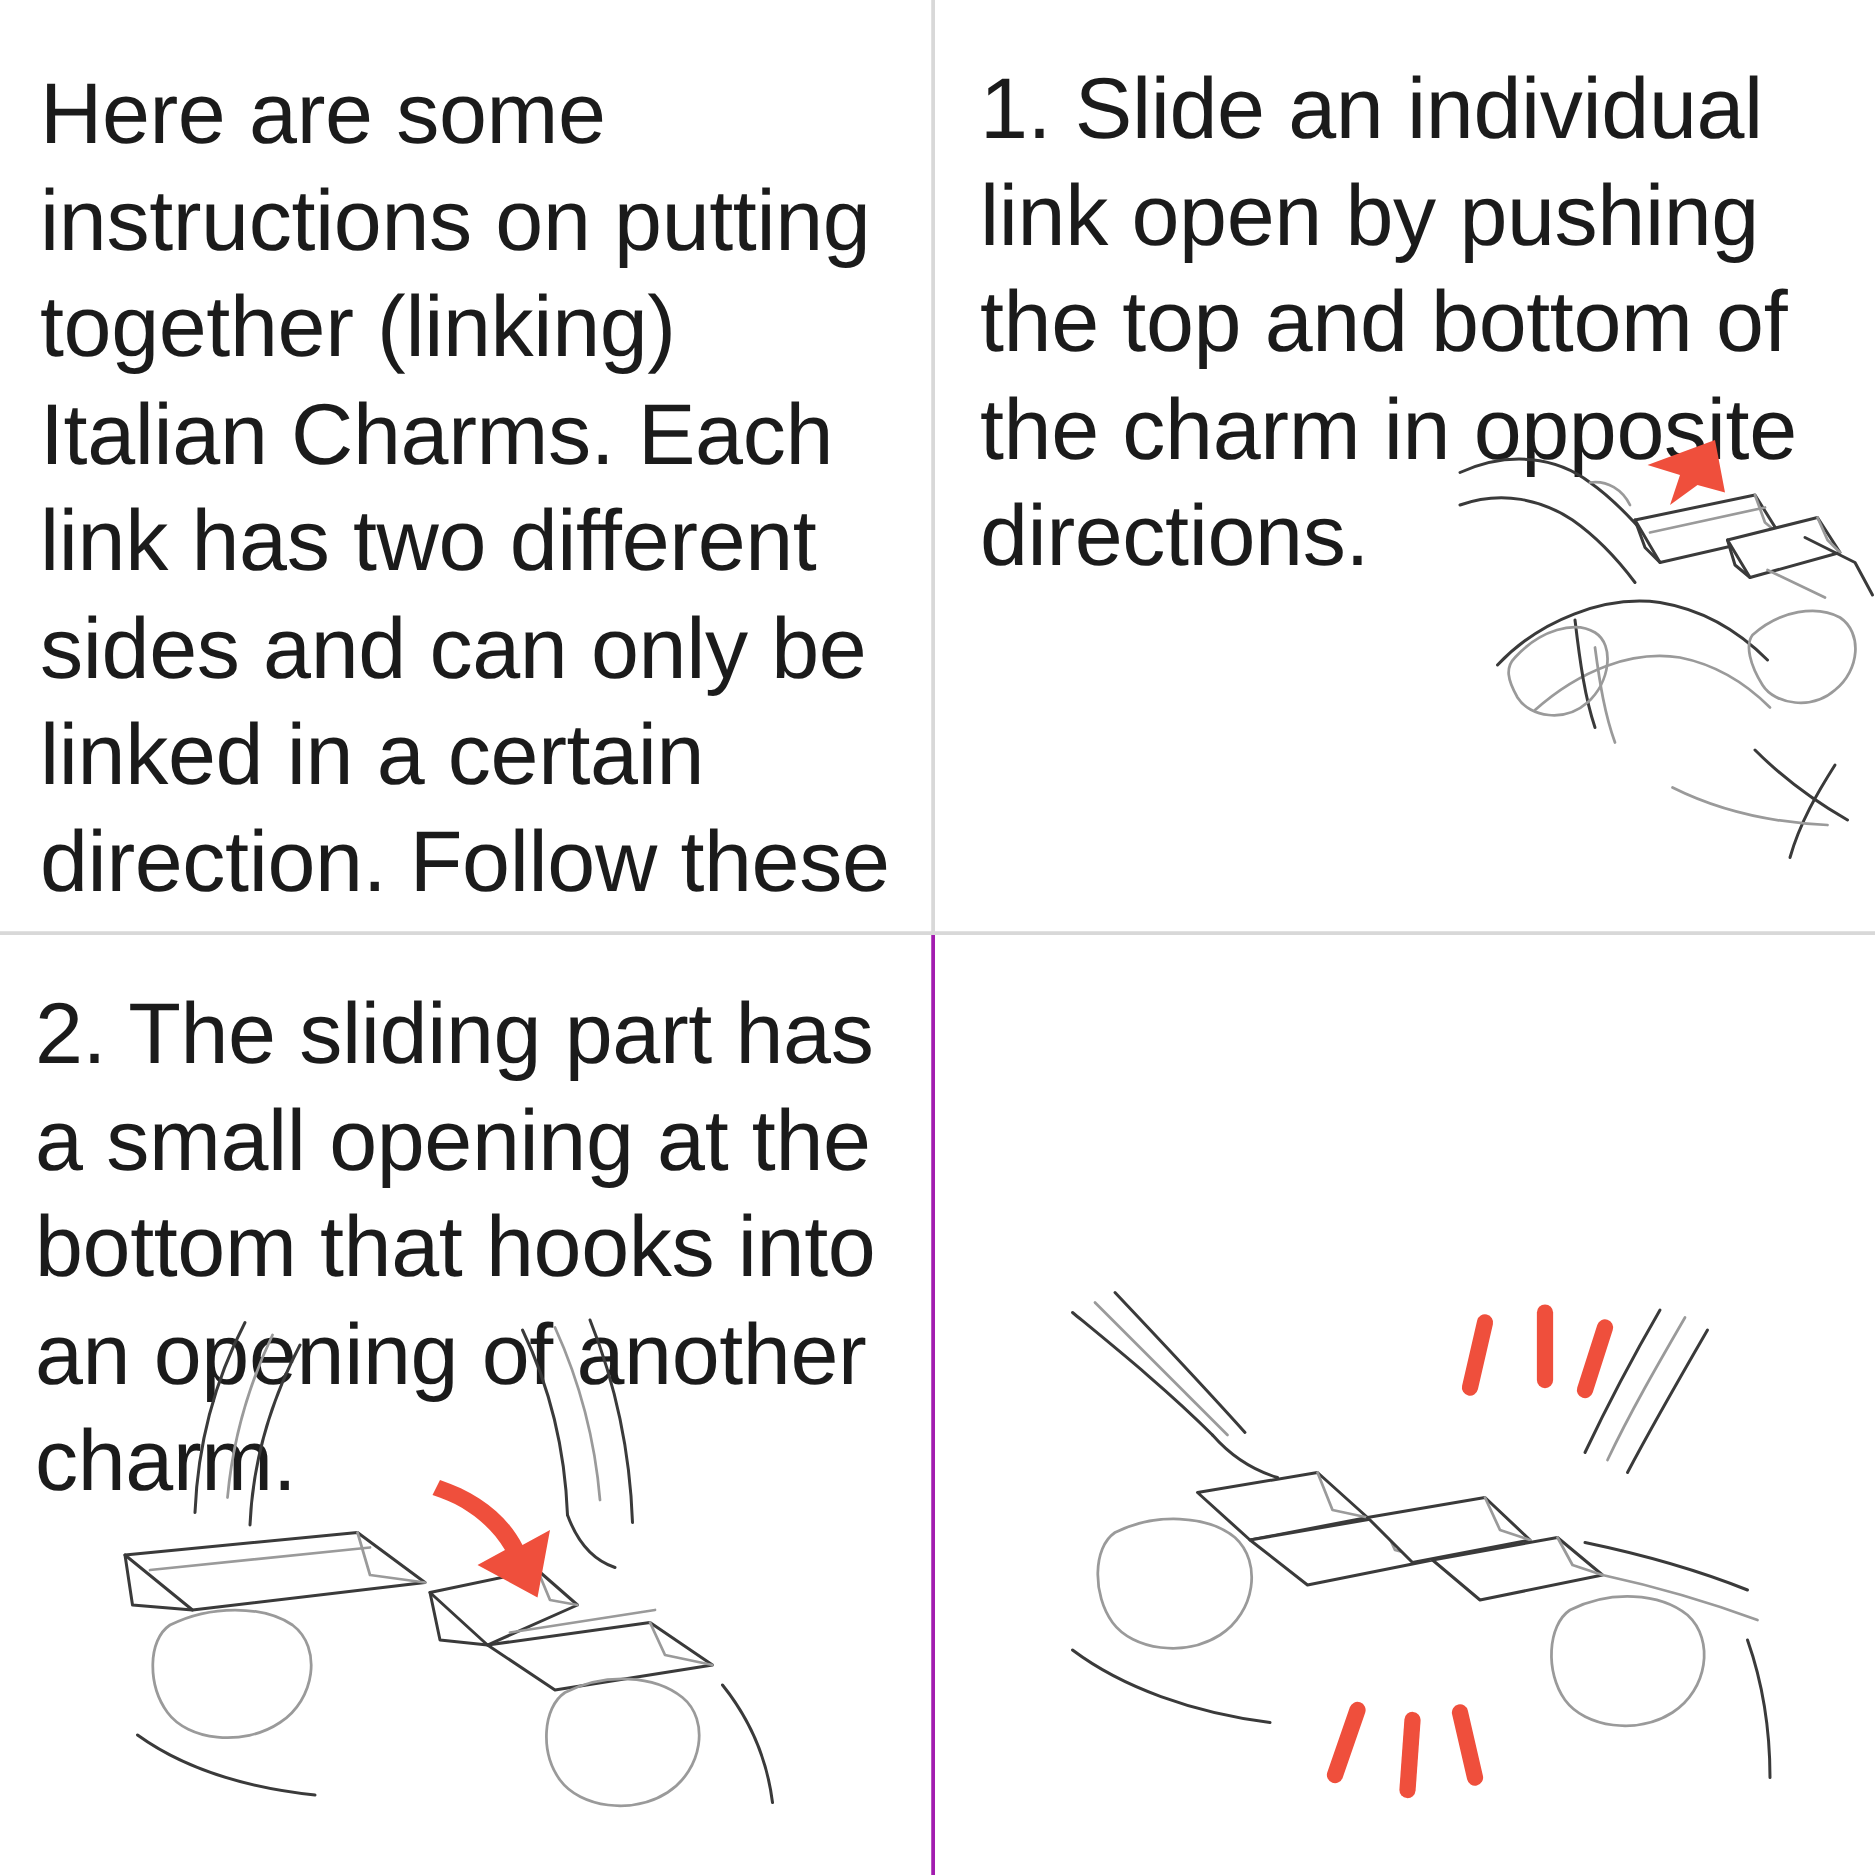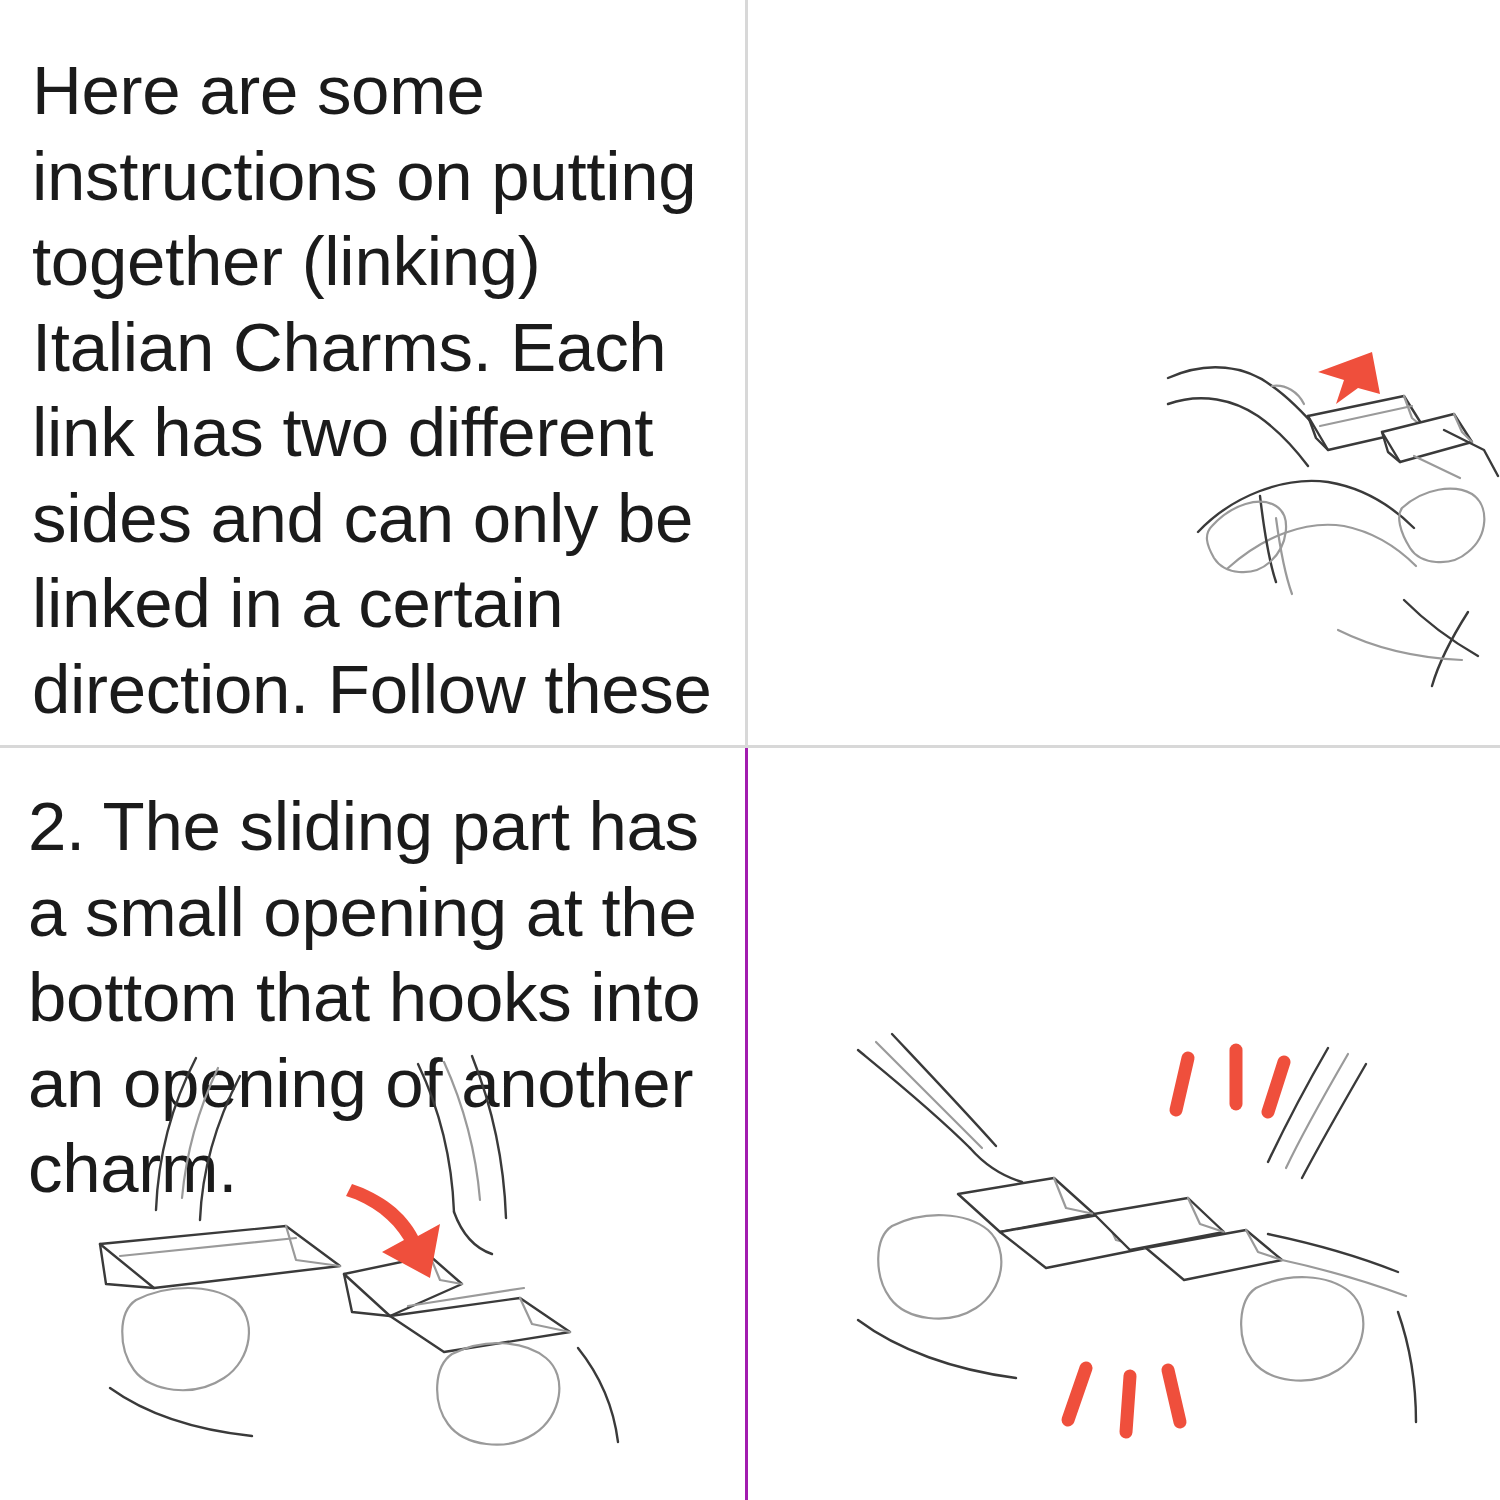--- a/index.html
+++ b/index.html
@@ -81,20 +81,21 @@
 </head>
 <body>
 
 <div id="page">
 
   <div class="cell q1">
     <div class="text-block">Here are some instructions on putting together (linking) Italian Charms. Each link has two different sides and can only be linked in a certain direction. Follow these three steps:</div>
   </div>
 
   <div class="cell q2">
+    <div class="text-block">1. Slide an individual link open by pushing the top and bottom of the charm in opposite directions.</div>
     <div class="figure fig-q2">
       <svg width="330" height="400" viewBox="0 0 330 400" aria-hidden="true">
 
         <path class="ln" d="M0 78 C40 60 78 66 104 86 C124 100 140 118 152 132"></path>
         <path class="ln" d="M0 104 C34 92 66 100 90 116 C110 130 128 150 140 166"></path>
         <path class="ln-light" d="M104 86 C118 84 130 92 136 104"></path>
 
         <path class="fillw ln" d="M140 116 L236 96 L256 128 L160 150 Z"></path>
         <path class="ln" d="M140 116 L148 138 L160 150"></path>
         <path class="ln-light" d="M236 96 L244 118 L256 128"></path>

